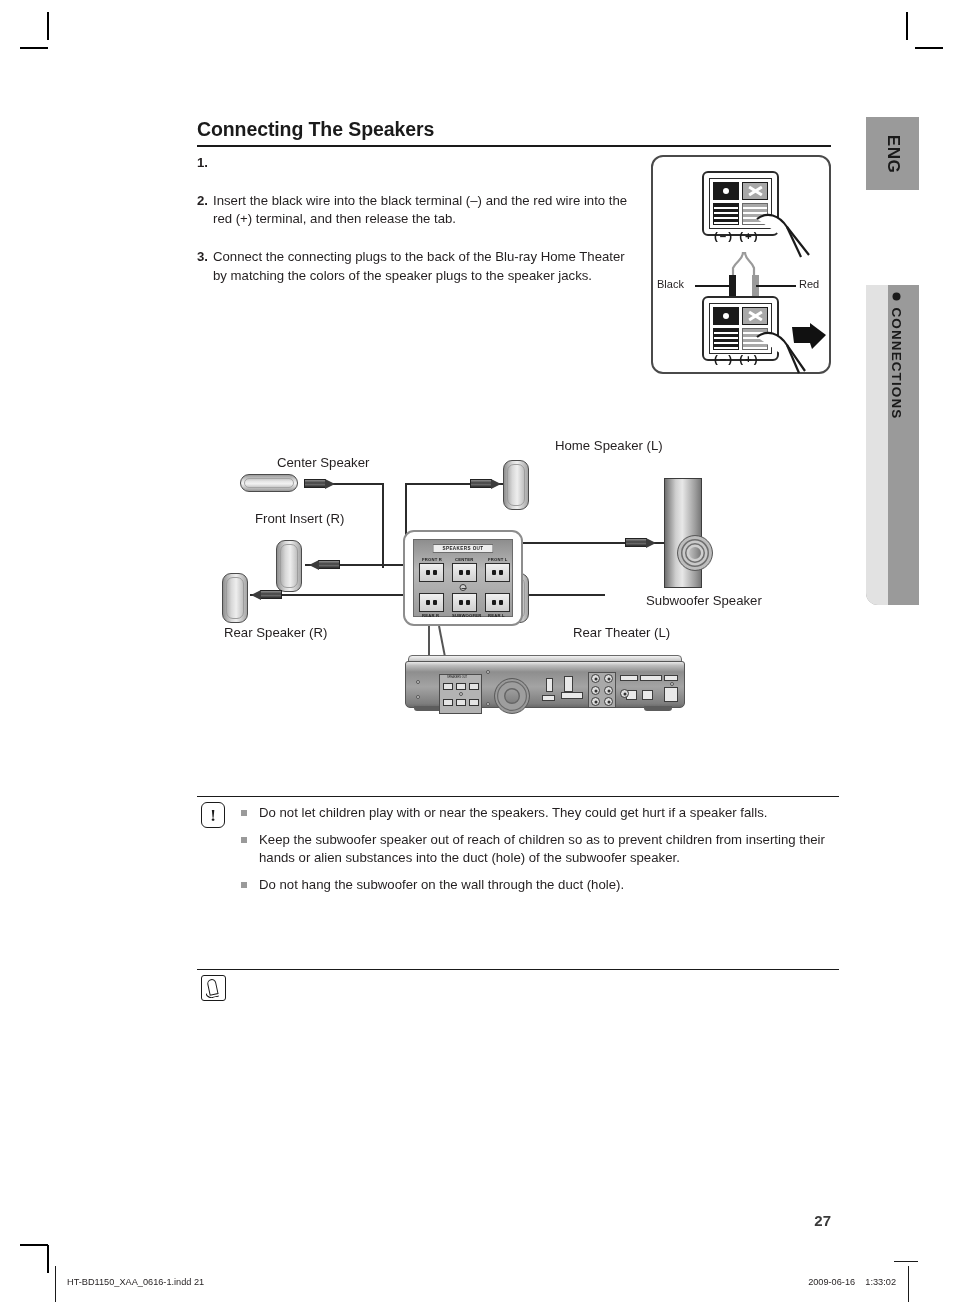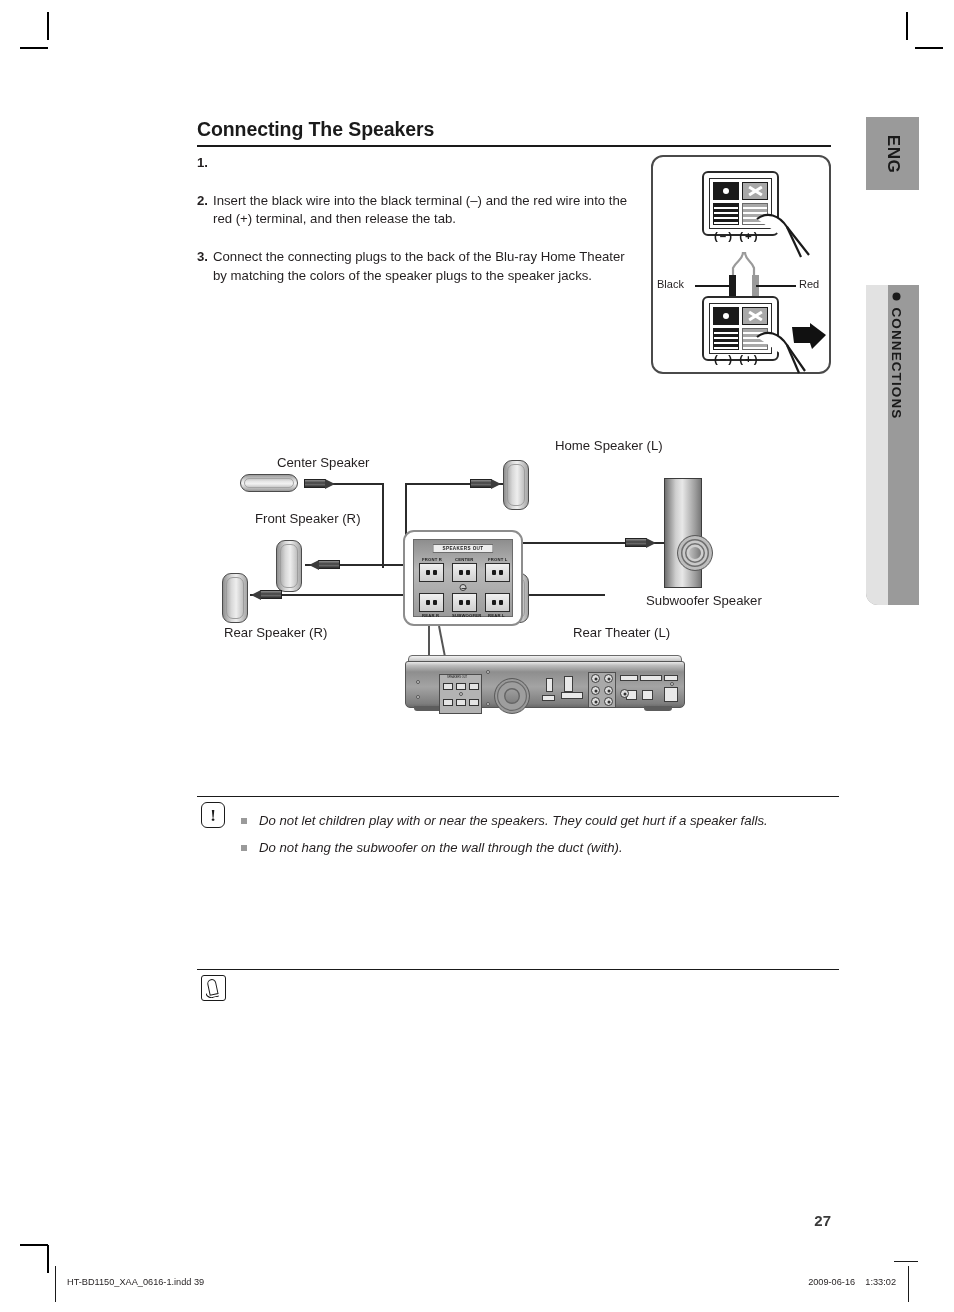--- a/index.html
+++ b/index.html
@@ -261,21 +261,21 @@
   .rp-box { position:absolute; background:#e9e9e9; border:1px solid #3d3d3d; }
   .rp-screw {
     position:absolute; width:4px; height:4px; border-radius:50%;
     background:#cdcdcd; border:.8px solid #555;
   }
 
   
   .callout { position:absolute; left:197px; width:642px; }
   .callout .rule { position:absolute; left:0; top:0; width:642px; height:1.4px; background:#1a1a1a; }
   .callout .icon { position:absolute; left:4px; top:6px; }
-  .callout ul { margin:8px; padding:0; list-style:none;font-style:italic; }
+  .callout ul { margin:0; padding:0; list-style:none; }
   .callout li {
     position:relative; padding-left:18px; margin-bottom:8px;
     font-size:13.2px; line-height:1.42; color:#231f20;
   }
   .callout li:before {
     content:""; position:absolute; left:0; top:6px;
     width:6px; height:6px; background:#9a9a9a;
   }
 
   .ic-caution {
@@ -439,21 +439,21 @@
   <div class="wire h" style="left:290px; top:164px; width:115px;"></div>
 
   <div class="wire v" style="left:290px; top:112px; height:52px;"></div>
   <div class="wire h" style="left:290px; top:112px; width:175px;"></div>
 
   <div class="wire v" style="left:228px; top:196px; height:45px; background:#555;"></div>
   <div class="wire" style="left:238px; top:196px; width:1.7px; height:45px; background:#555; transform:rotate(-11deg); transform-origin: top center;"></div>
 
   <div class="dlabel" style="left:77px;  top:25px;">Center Speaker</div>
   <div class="dlabel" style="left:355px; top:8px;">Home Speaker (L)</div>
-  <div class="dlabel" style="left:55px;  top:81px;">Front Speaker (R)</div>
+  <div class="dlabel" style="left:55px;  top:81px;">Front Insert (R)</div>
   <div class="dlabel" style="left:24px;  top:195px;">Rear Speaker (R)</div>
   <div class="dlabel" style="left:373px; top:195px;">Rear Theater (L)</div>
   <div class="dlabel" style="left:446px; top:163px;">Subwoofer Speaker</div>
 
   <div class="spk-center" style="left:40px;  top:44px;  width:58px; height:18px;"></div>
   <div class="spk-tall" style="left:303px; top:30px;  width:26px; height:50px;"></div>
   <div class="spk-tall" style="left:76px;  top:110px; width:26px; height:52px;"></div>
   <div class="spk-tall" style="left:22px;  top:143px; width:26px; height:50px;"></div>
   <div class="spk-tall" style="left:303px; top:143px; width:26px; height:50px;"></div>
 
@@ -571,34 +571,35 @@
   </div>
 </div>
 
 <div class="callout" style="top:796px;">
   <div class="rule"></div>
   <div class="icon">
     <div class="ic-caution"></div>
   </div>
   <ul style="margin-left:44px; padding-top:8px;">
     <li>Do not let children play with or near the speakers. They could get hurt if a speaker falls.</li>
-    <li>Do not hang the subwoofer on the wall through the duct (with).</li>
+    <li>Keep the subwoofer speaker out of reach of children so as to prevent children from inserting their hands or alien substances into the duct (hole) of the subwoofer speaker.</li>
+    <li>Do not hang the subwoofer on the wall through the duct (hole).</li>
   </ul>
 </div>
 
 <div class="callout" style="top:969px;">
   <div class="rule"></div>
   <div class="icon">
     <div class="ic-note">
       <span class="pen"></span>
         <span class="nib"></span>
     </div>
   </div>
 </div>
 
 <div id="page-number">27</div>
 <div id="footer-rule"></div>
 <div class="foot-tick" style="left:55px;  top:1266px;"></div>
 <div class="foot-tick" style="right:45px; top:1266px;"></div>
-<div id="footer-left">HT-BD1150_XAA_0616-1.indd   39</div>
+<div id="footer-left">HT-BD1150_XAA_0616-1.indd   21</div>
 <div id="footer-right">
   <span>2009-06-16</span>&nbsp;&nbsp;&nbsp;&nbsp;<span>1:33:02</span>
 </div>
 
 </body></html>

